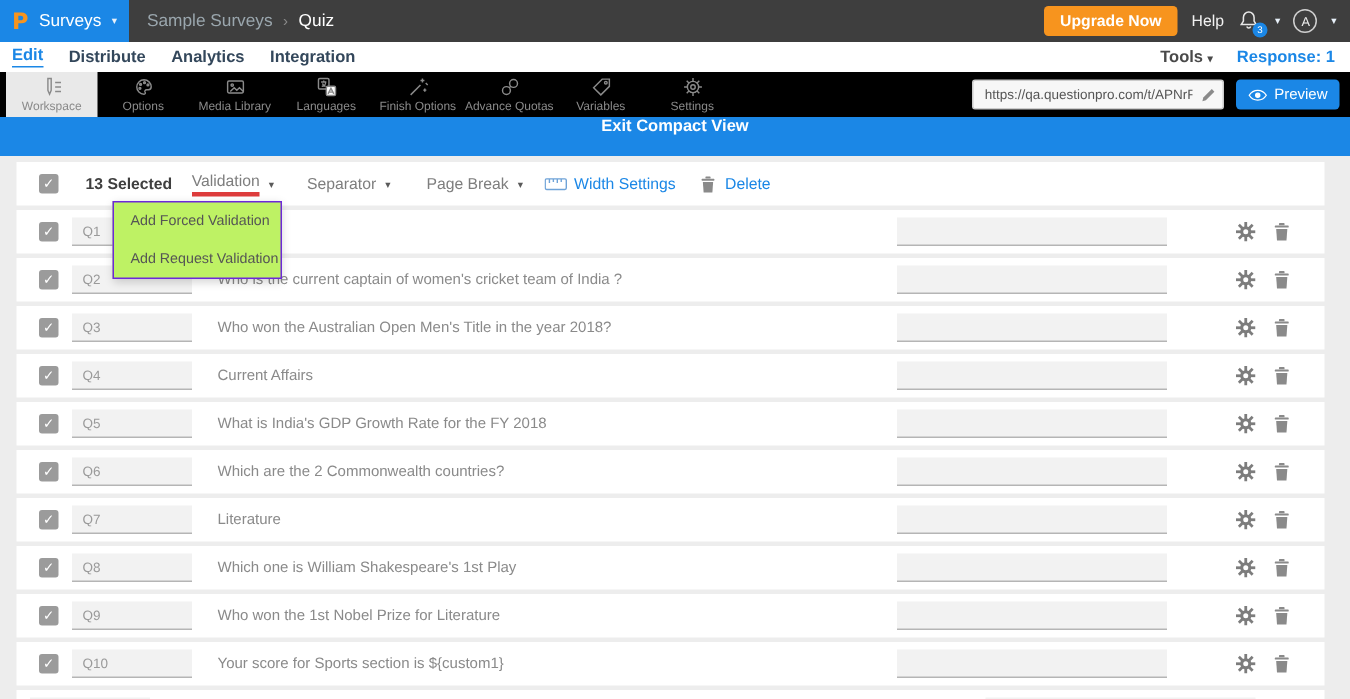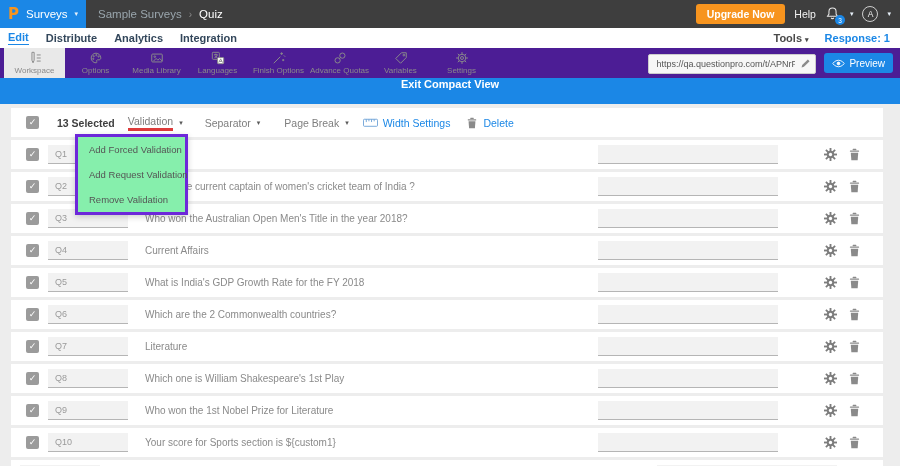--- a/index.html
+++ b/index.html
@@ -39,21 +39,21 @@
     display:flex; align-items:center; padding:0 10px 0 8px; z-index:4; }
   .nav-tab { font-size:11px; font-weight:bold; color:#33475b; margin-right:17px;
     cursor:pointer; text-decoration:none; }
   .nav-tab.active { color:#1b87e6; border-bottom:1px solid #1b87e6; padding-bottom:1px; }
   .nav-right { margin-left:auto; display:flex; align-items:center; gap:16px; }
   .tools-label { font-size:11px; font-weight:bold; color:#4a4a4a; cursor:pointer; }
   .tools-label .caret { color:#4a4a4a; }
   .response-label { font-size:11px; font-weight:bold; color:#1b87e6; cursor:pointer; }
 
   
-  .toolbar-row { position:absolute; top:48px; left:0; width:900px; height:30px; background:#4c1d95;
+  .toolbar-row { position:absolute; top:48px; left:0; width:900px; height:30px; background:#000000;
     display:flex; align-items:center; padding-left:4px; z-index:4; }
   .tool-tab { width:61px; height:30px; display:flex; flex-direction:column; align-items:center;
     justify-content:center; gap:1px; cursor:pointer; }
   .tool-tab.active { background:#e9e9e9; }
   .tool-tab .tt-label { font-size:8px; color:#8a8a8a; white-space:nowrap; }
   .tool-tab svg { display:block; }
   .toolbar-right { margin-left:auto; display:flex; align-items:center; gap:8px; margin-right:7px; }
   .url-wrap { position:relative; }
   .url-input { width:168px; height:20px; background:#f7f7f7; border:1px solid #ccc;
     border-radius:2px; font-size:9px; color:#555; padding:0 20px 0 7px; outline:none; }
@@ -81,22 +81,22 @@
   .dd-validation { margin-left:13px; }
   .dd-validation .dd-text { border-bottom:3px solid #dd3b3b; padding-bottom:1px; }
   .dd-separator { margin-left:22px; }
   .dd-pagebreak { margin-left:24px; }
   .bulk-action { display:flex; align-items:center; gap:5px; cursor:pointer; }
   .bulk-action span { font-size:10.5px; color:#1b87e6; }
   .act-width { margin-left:14px; }
   .act-delete { margin-left:16px; }
 
   
-  .val-menu { position:absolute; left:75px; top:134px; width:113px; background:#86efac;
-    border:3px solid #6d28d9; box-shadow:0 2px 6px rgba(0,0,0,0.18); z-index:20; }
+  .val-menu { position:absolute; left:75px; top:134px; width:113px; background:#bef264;
+    border:1px solid #6d28d9; box-shadow:0 2px 6px rgba(0,0,0,0.18); z-index:20; }
   .val-menu-item { font-size:9.5px; color:#555; padding:7px 6px 7px 11px; cursor:pointer; white-space:nowrap; }
 
   
   .q-code { width:80px; height:19px; margin-left:9px; background:#f2f2f2; border:none;
     border-bottom:1px solid #b5b5b5; font-size:9px; color:#9a9a9a; padding:0 7px;
     font-family:"Liberation Sans", sans-serif; outline:none; flex:0 0 80px; }
   .q-text { font-size:10px; color:#8a8a8a; margin-left:17px; flex:1 1 auto; white-space:nowrap;
     overflow:hidden; }
   .q-answer { width:180px; height:19px; background:#f2f2f2; border:none;
     border-bottom:1px solid #b5b5b5; margin-right:46px; flex:0 0 180px; outline:none; }
@@ -514,14 +514,13 @@
     <span class="q-text"></span>
     <input class="q-answer" type="text" style="">
 
   </div>
 </div>
 </div>
 
 <div class="val-menu">
   <div class="val-menu-item">Add Forced Validation</div>
   <div class="val-menu-item">Add Request Validation</div>
-  <div class="val-menu-item">Remove Validation</div>
 </div>
 
 </body></html>

